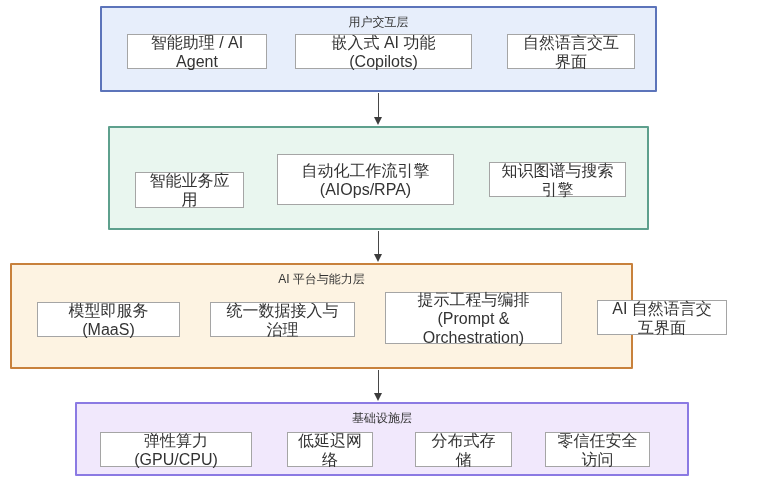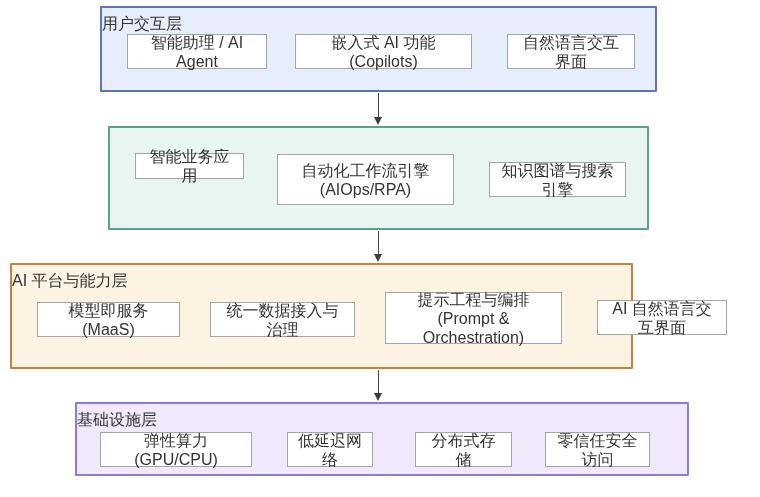--- a/index.html
+++ b/index.html
@@ -4,22 +4,22 @@
 <style>
   html,body{margin:0;padding:0;background:#ffffff;}
   .canvas{
     position:relative;width:760px;height:497px;background:#ffffff;overflow:hidden;
     font-family:"Liberation Sans","DejaVu Sans",sans-serif;color:#333;
   }
   .layer{
     position:absolute;border:2px solid;box-sizing:border-box;border-radius:1px;
   }
   .layer-title{
-    position:absolute;top:6px;left:0;right:0;text-align:left;
-    font-size:16px;color:#333;white-space:nowrap;
+    position:absolute;top:6px;left:0;right:0;text-align:center;
+    font-size:12px;color:#333;white-space:nowrap;
   }
   .node{
     position:absolute;background:#ffffff;border:1px solid #a5a5a5;box-sizing:border-box;
     display:flex;align-items:center;justify-content:center;text-align:center;
     font-size:16px;line-height:19px;color:#333;padding:2px 8px;
   }
   .arrow{position:absolute;width:9px;}
   .arrow .shaft{
     position:absolute;left:4px;top:0;bottom:7px;width:1px;background:#474747;
   }
@@ -40,21 +40,21 @@
     <div class="node" style="left:193px;top:26px;width:177px;height:35px;">嵌入式 AI 功能 (Copilots)</div>
     <div class="node" style="left:405px;top:26px;width:128px;height:35px;">自然语言交互界面</div>
   </section>
 
   <div class="arrow" style="left:374px;top:93px;height:32px;">
     <div class="shaft"></div>
     <div class="head"></div>
   </div>
 
   <section class="layer" style="left: 108px; top: 126px; width: 541px; height: 104px; background: rgb(233, 246, 239); border-color: rgb(94, 160, 141);">
-    <div class="node" style="left:25px;top:25px;width:109px;height:26px;">智能业务应用</div>
+    <div class="node" style="left:25px;top:44px;width:109px;height:36px;">智能业务应用</div>
     <div class="node" style="left:167px;top:26px;width:177px;height:51px;">自动化工作流引擎 (AIOps/RPA)</div>
     <div class="node" style="left:379px;top:34px;width:137px;height:35px;">知识图谱与搜索引擎</div>
   </section>
 
   <div class="arrow" style="left:374px;top:231px;height:31px;">
     <div class="shaft"></div>
     <div class="head"></div>
   </div>
 
   <section class="layer" style="left: 10px; top: 263px; width: 623px; height: 106px; background: rgb(253, 243, 226); border-color: rgb(200, 129, 60);">

